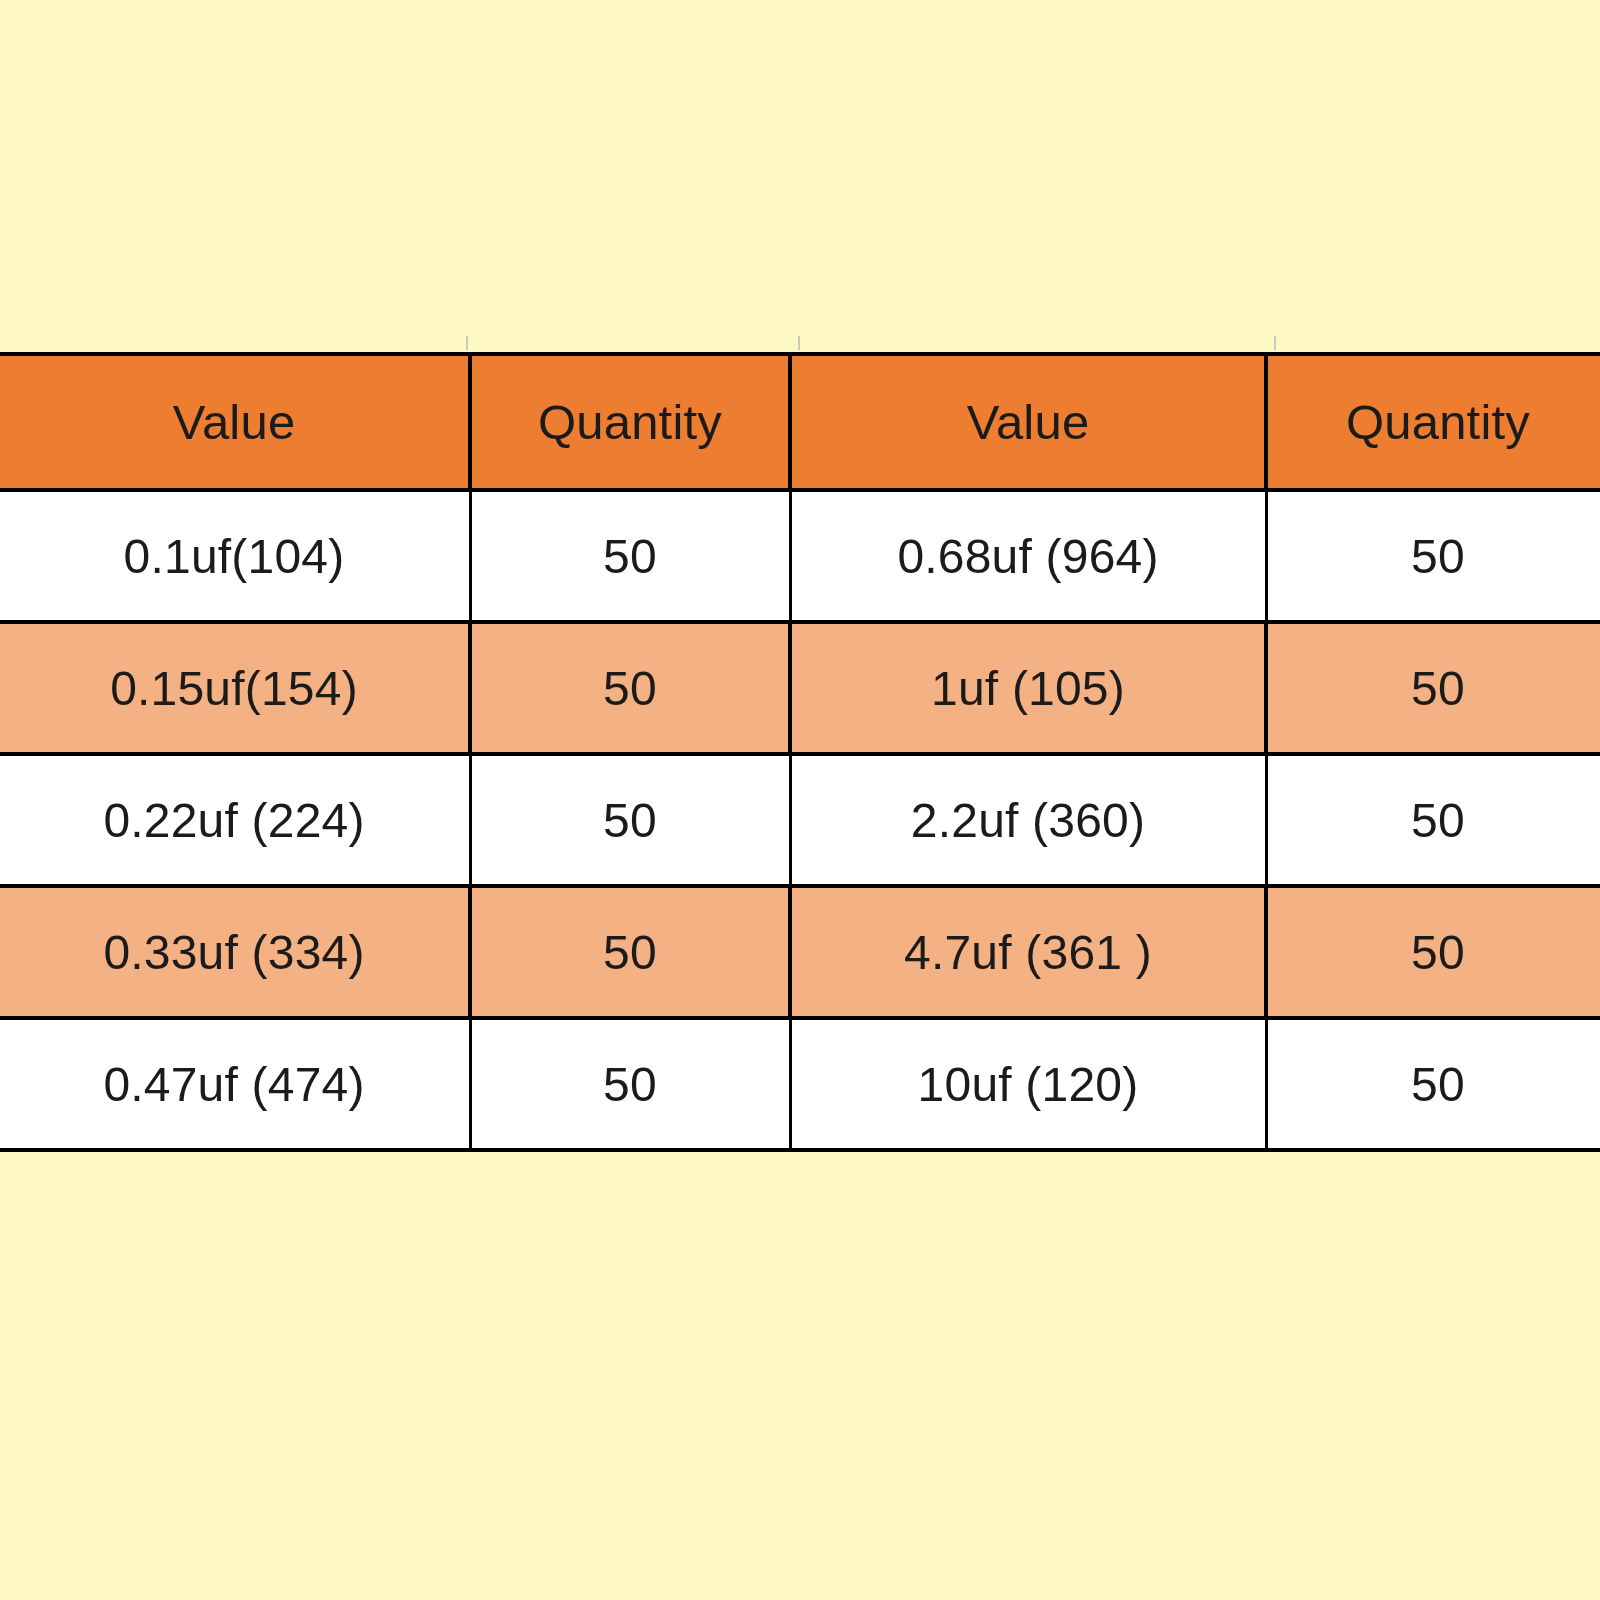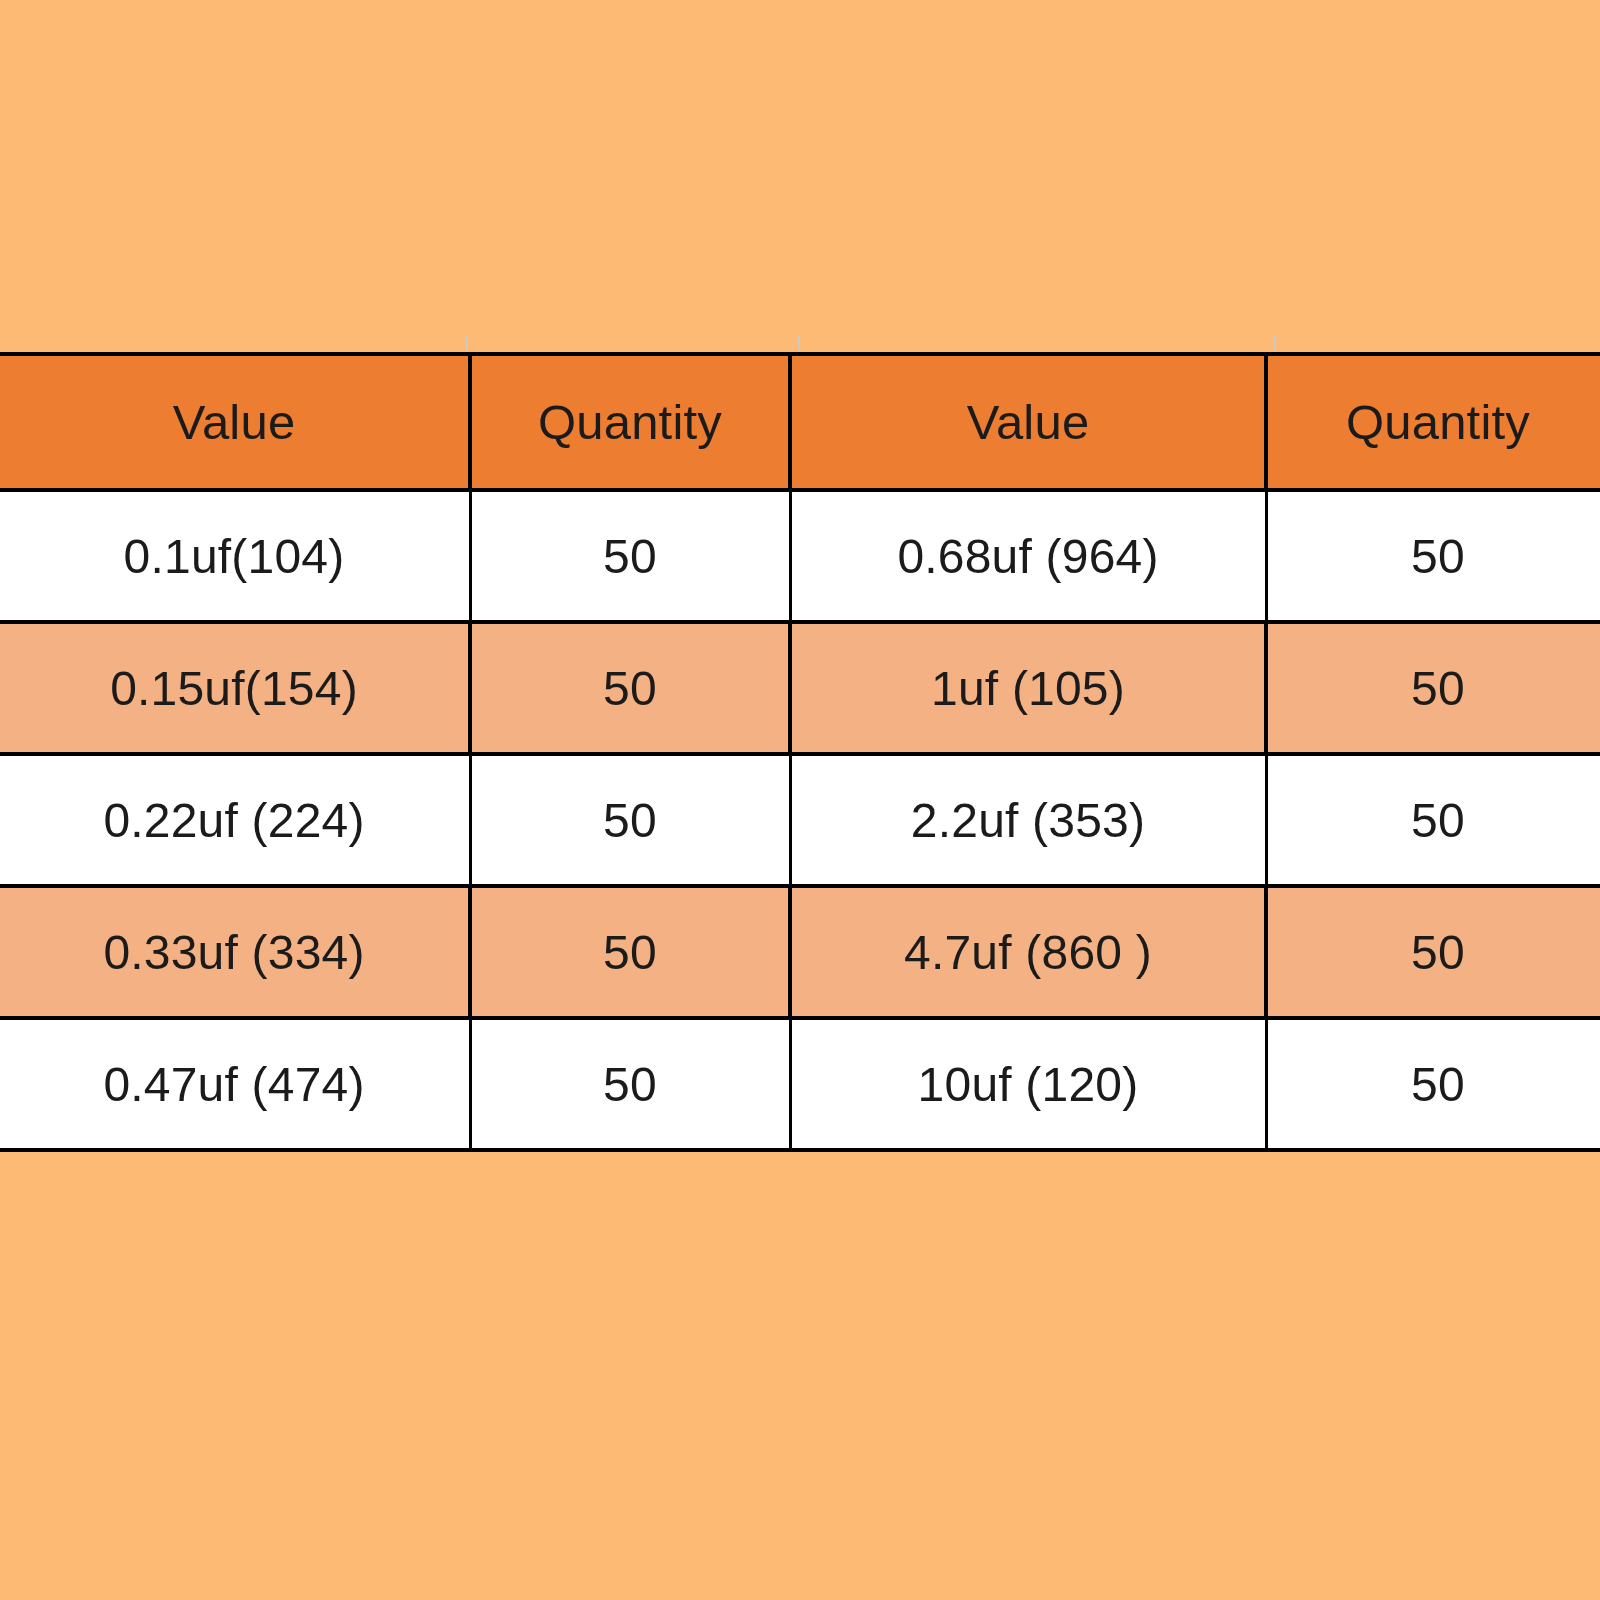--- a/index.html
+++ b/index.html
@@ -12,21 +12,21 @@
     height: 1600px;
     overflow: hidden;
     font-family: "Liberation Sans", sans-serif;
     position: relative;
   }
 
   
   #canvas {
     position: absolute;
     inset: 0;
-    background: #fdba74;
+    background: #fef9c3;
   }
 
   
   .tick {
     position: absolute;
     width: 2px;
     height: 14px;
     background: #c9c9c9;
     top: 336px;
   }
@@ -118,27 +118,27 @@
       </tr>
       <tr class="row-shaded">
         <td>0.15uf(154)</td>
         <td>50</td>
         <td>1uf (105)</td>
         <td>50</td>
       </tr>
       <tr class="row-plain">
         <td>0.22uf (224)</td>
         <td>50</td>
-        <td>2.2uf (353)</td>
+        <td>2.2uf (360)</td>
         <td>50</td>
       </tr>
       <tr class="row-shaded">
         <td>0.33uf (334)</td>
         <td>50</td>
-        <td>4.7uf (860 )</td>
+        <td>4.7uf (361 )</td>
         <td>50</td>
       </tr>
       <tr class="row-plain">
         <td class="sep-thin">0.47uf (474)</td>
         <td class="sep-thin">50</td>
         <td class="sep-thin">10uf (120)</td>
         <td class="sep-thin">50</td>
       </tr>
     </tbody>
   </table>

